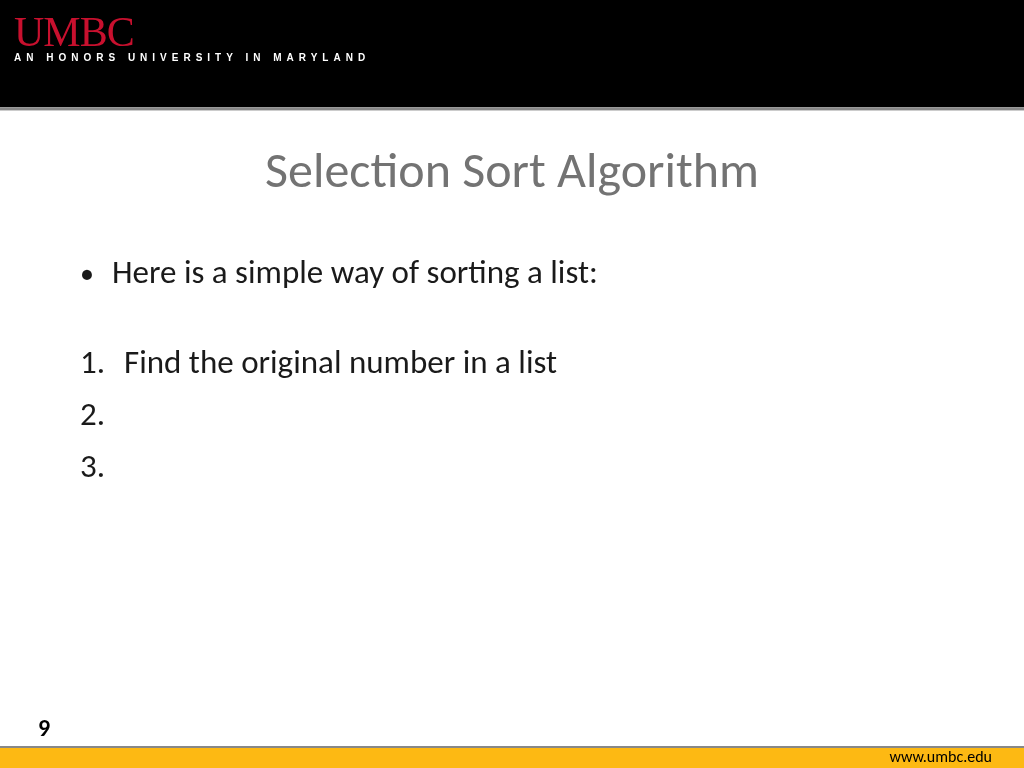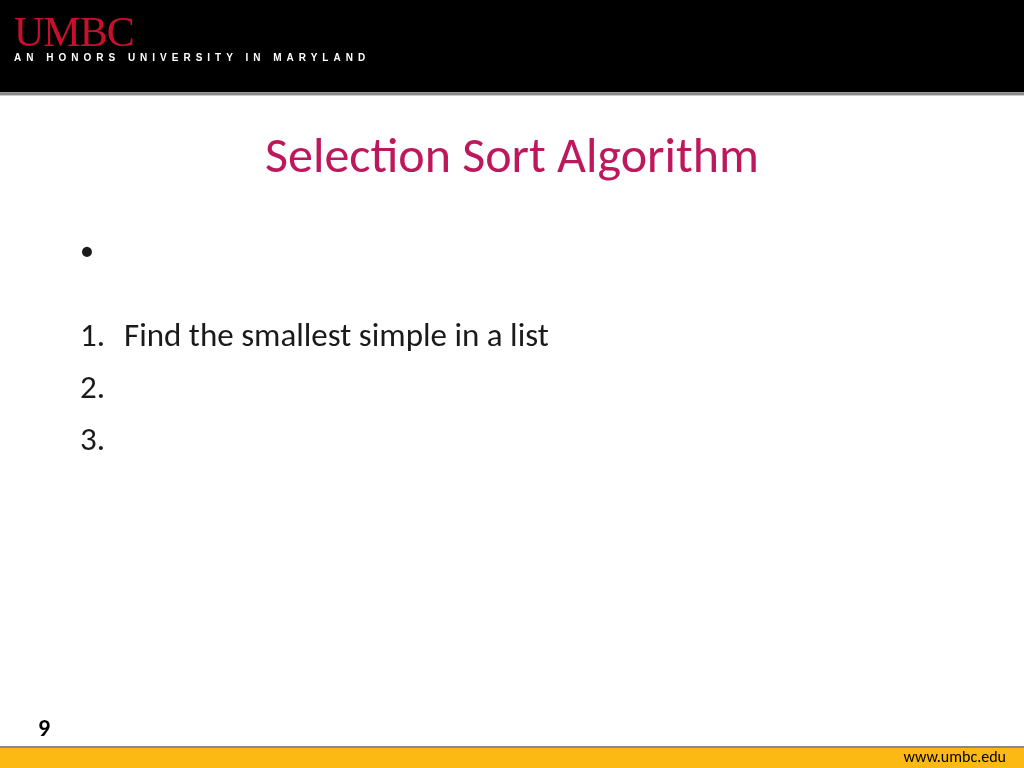--- a/index.html
+++ b/index.html
@@ -10,21 +10,21 @@
     body {
       width: 1024px;
       height: 768px;
       font-family: Calibri, 'Segoe UI', Arial, sans-serif;
       background: white;
       position: relative;
       overflow: hidden;
     }
     .header {
       width: 100%;
-      height: 92px;
+      height: 107px;
       background: #000000;
       position: relative;
     }
     .logo {
       position: absolute;
       left: 14px;
       top: 8px;
       font-family: Georgia, 'Times New Roman', serif;
       font-size: 42px;
       font-weight: normal;
@@ -47,21 +47,21 @@
       border-top: 1px solid #999;
       border-bottom: 1px solid #ccc;
     }
     .content {
       padding: 28px 50px 0 50px;
     }
     .title {
       text-align: center;
       font-size: 50px;
       font-weight: normal;
-      color: #be185d;
+      color: #737373;
       margin-bottom: 52px;
     }
     .bullet-row {
       display: flex;
       align-items: baseline;
       font-size: 33px;
       color: #1a1a1a;
       margin-bottom: 50px;
       margin-left: 30px;
     }
@@ -102,46 +102,47 @@
       position: absolute;
       bottom: 0;
       left: 0;
       width: 100%;
       height: 22px;
       background: #fdb913;
       border-top: 2px solid #888;
     }
     .url {
       position: absolute;
-      right: 18px;
+      right: 32px;
       bottom: 2px;
       font-size: 16px;
       color: #000;
     }
   </style>
 </head>
 <body>
 
 <div class="header">
   <div class="logo">UMBC</div>
   <div class="tagline">AN HONORS UNIVERSITY IN MARYLAND</div>
 </div>
 <div class="header-rule"></div>
 
 <div class="content">
   <h1 class="title">Selection Sort Algorithm</h1>
 
   <div class="bullet-row">
     <span class="bullet-dot">•</span>
+    <span>Here is a simple way of sorting a list:</span>
   </div>
 
   <div class="numbered-list">
     <div class="num-row">
       <span class="num-label">1.</span>
-      <span>Find the smallest simple in a list</span>
+      <span>Find the original number in a list</span>
     </div>
     <div class="num-row">
       <span class="num-label">2.</span>
     </div>
     <div class="num-row">
       <span class="num-label">3.</span>
     </div>
   </div>
 </div>
 

